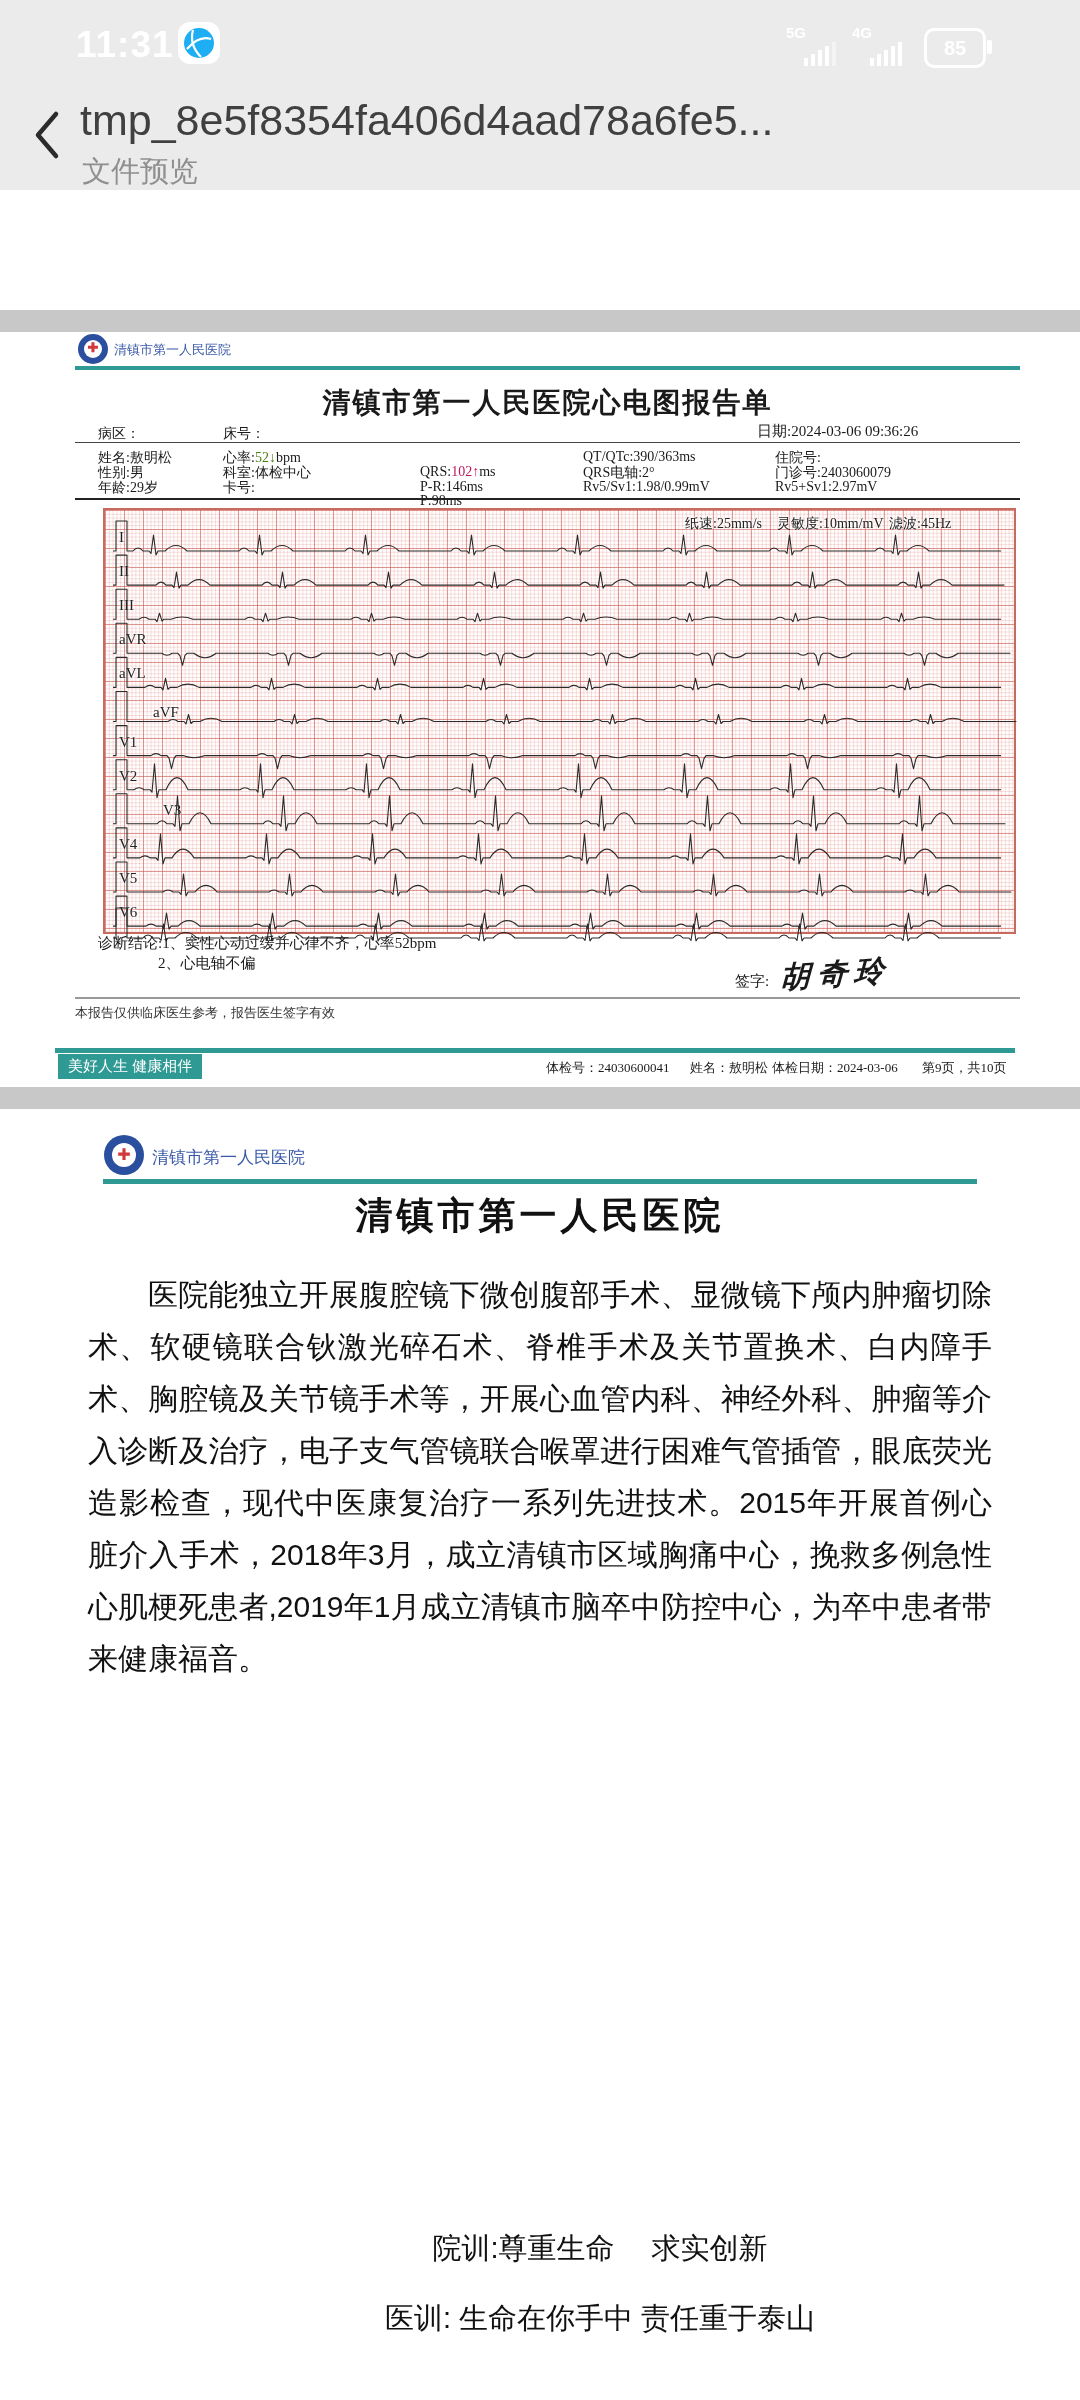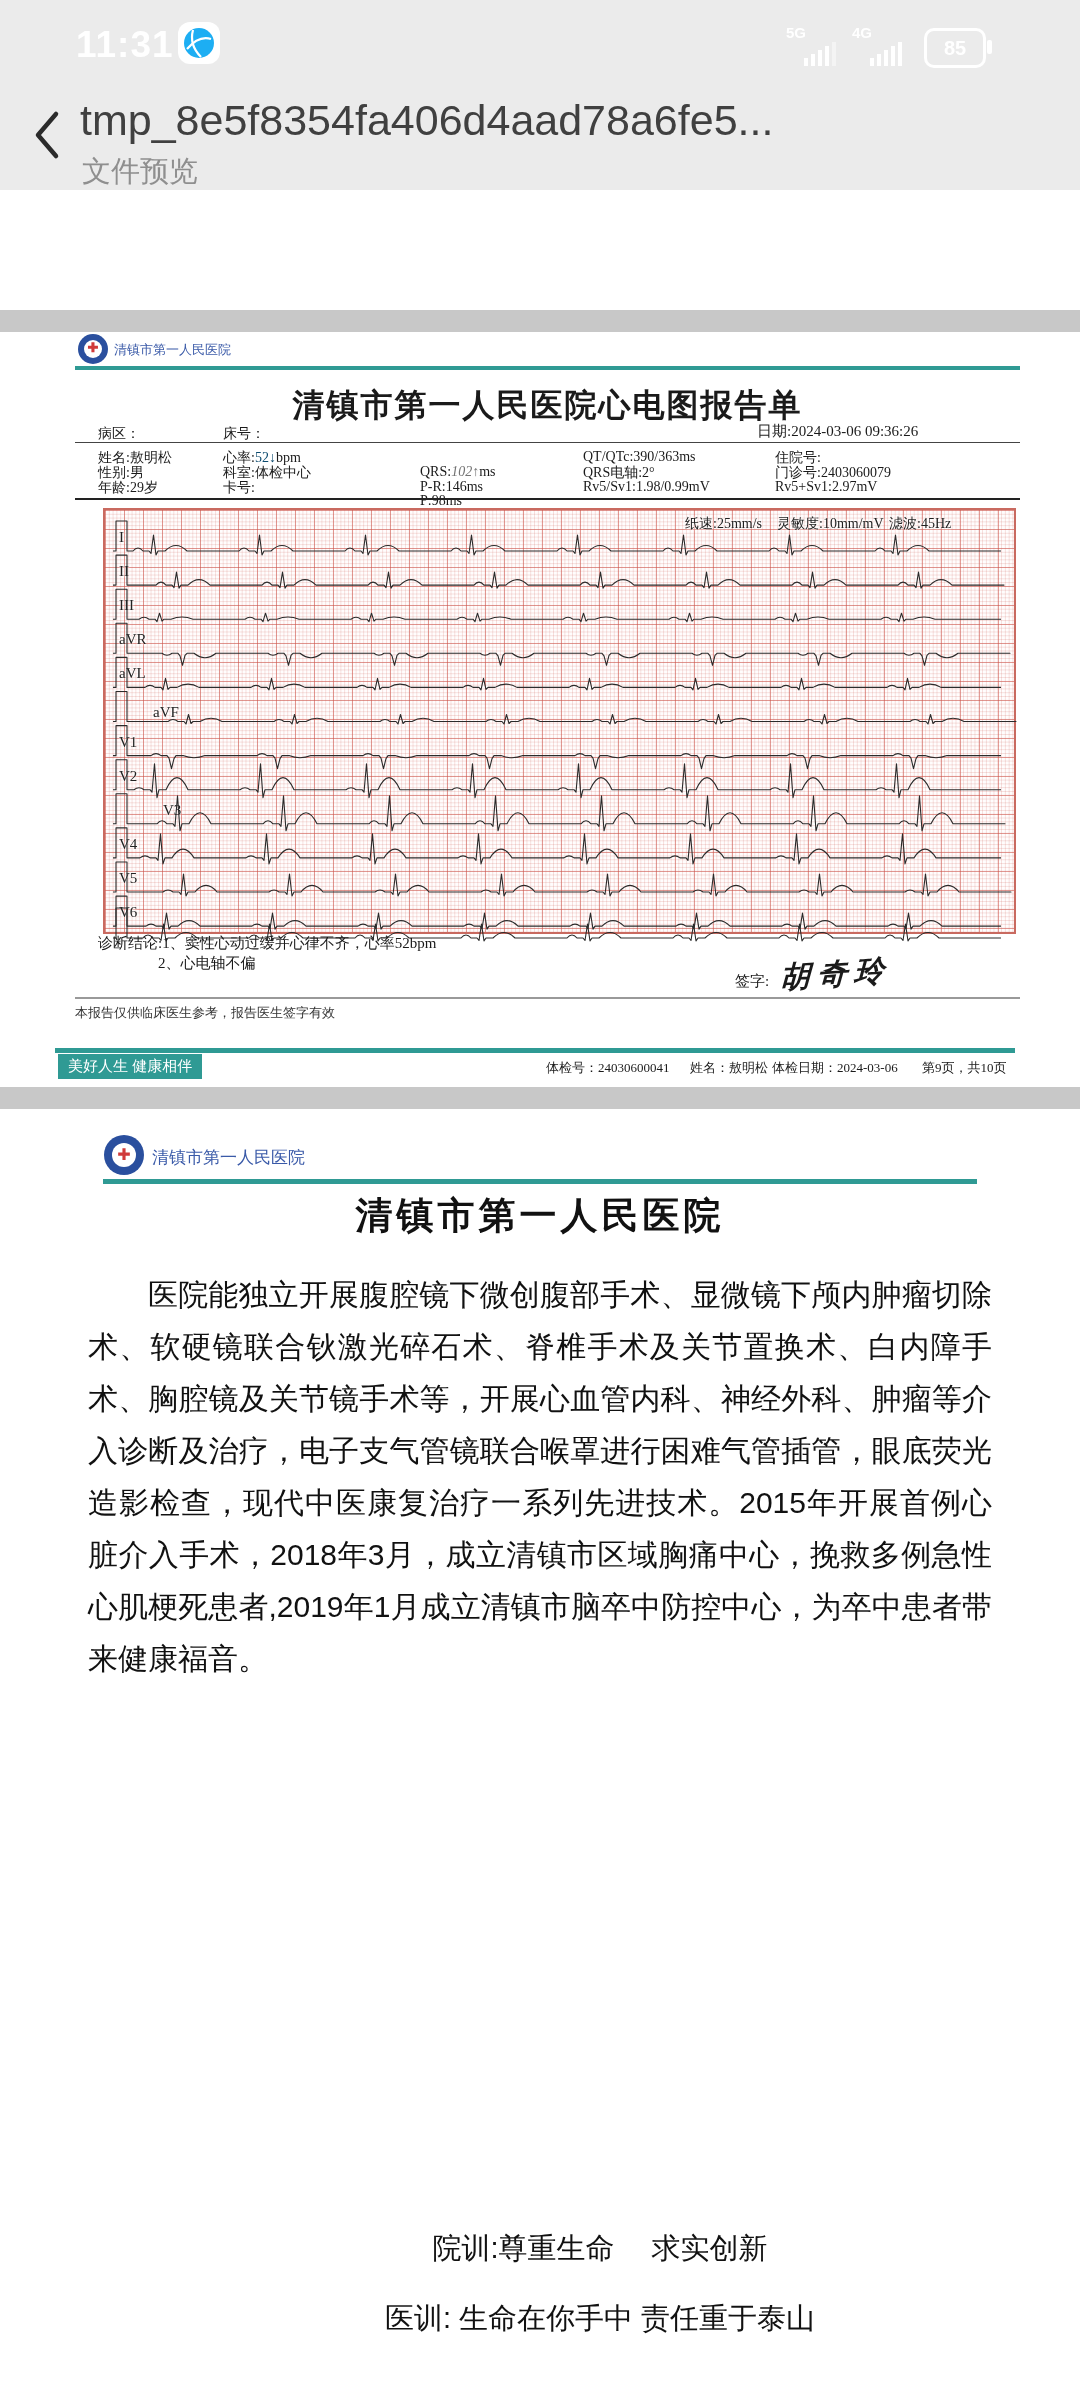--- a/index.html
+++ b/index.html
@@ -29,24 +29,24 @@
   .page1{top:332px;height:755px;font-family:"Liberation Serif","DejaVu Serif",serif;color:#1a1a1a;}
   .page2{top:1109px;height:1291px;color:#111;}
   
   .logo-circle{position:absolute;border-radius:50%;background:#2a4f9e;
                display:flex;align-items:center;justify-content:center;}
   .logo-circle .inner{background:#fff;border-radius:50%;width:62%;height:62%;position:relative;}
   .logo-circle .cross{position:absolute;left:50%;top:46%;transform:translate(-50%,-50%);color:#d03a3a;font-weight:700;}
   .logo-text{position:absolute;color:#3a5aa8;}
   .tealline{position:absolute;background:#2f9a94;}
   .p1-title{position:absolute;left:75px;top:52px;width:945px;text-align:center;
-            font-size:32px;font-weight:700;letter-spacing:2px;}
+            font-size:28px;font-weight:700;letter-spacing:2px;}
   .p1t{position:absolute;font-size:14px;white-space:nowrap;}
-  .p1t .blue{color:#0c4a6e;}
-  .p1t .red{color:#737373;font-style:italic;}
+  .p1t .blue{color:#4d7c0f;}
+  .p1t .red{color:#be185d;}
   .hline{position:absolute;background:#444;}
   .ecg{position:absolute;left:103px;top:176px;width:909px;height:422px;background:#fffdfd;
        border:2px solid #c96a60;overflow:visible;
        background-image:
          linear-gradient(to right, rgba(205,85,75,.55) 1px, transparent 1px),
          linear-gradient(to bottom, rgba(205,85,75,.55) 1px, transparent 1px),
          linear-gradient(to right, rgba(205,85,75,.18) 1px, transparent 1px),
          linear-gradient(to bottom, rgba(205,85,75,.18) 1px, transparent 1px);
        background-size:19px 19px,19px 19px,3.8px 3.8px,3.8px 3.8px;}
   .ecg-set{position:absolute;top:5px;font-size:14px;color:#222;text-shadow:0 0 3px #fff,0 0 3px #fff;}

